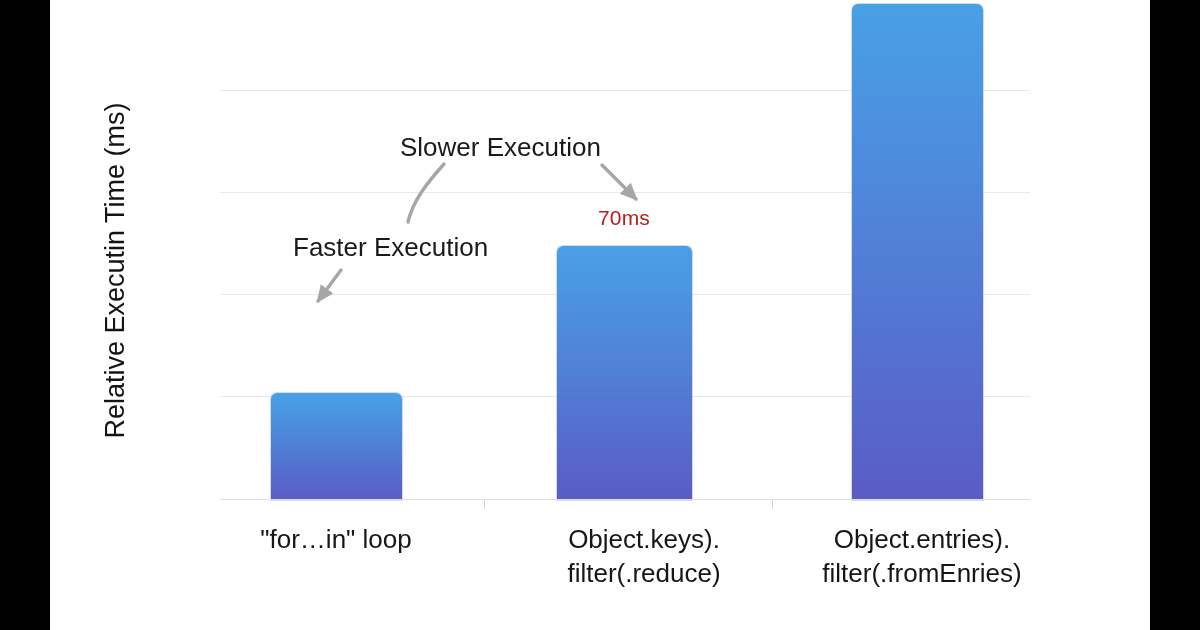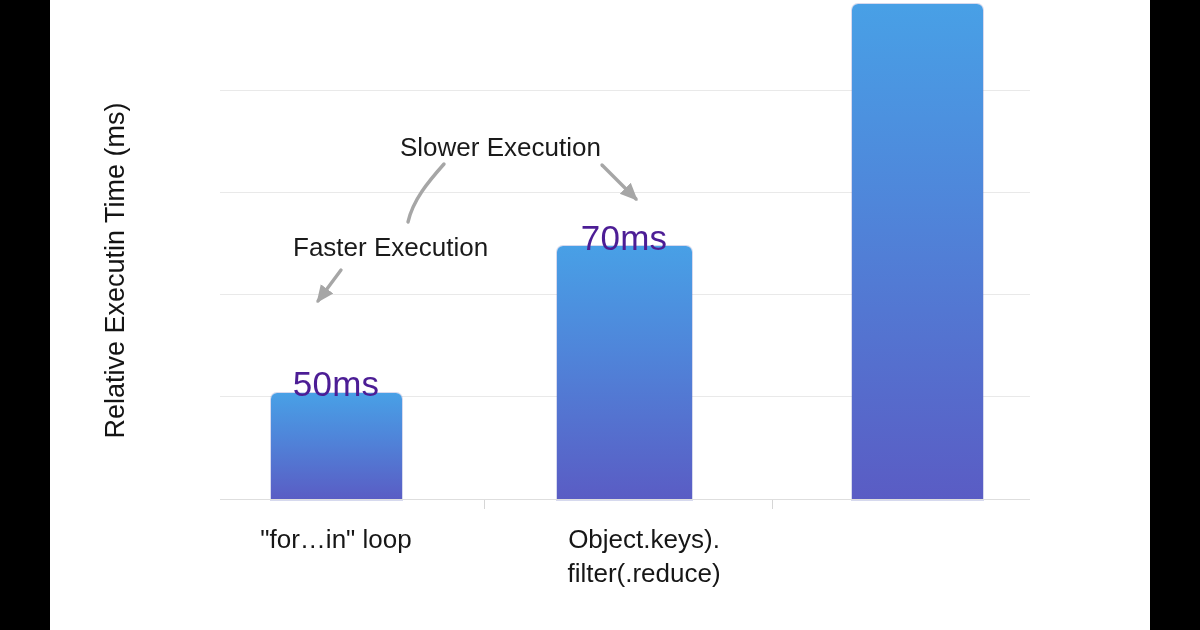--- a/index.html
+++ b/index.html
@@ -82,26 +82,25 @@
     position: absolute;
     z-index: 2;
     border-radius: 6px 6px 0 0;
     background: linear-gradient(to bottom, #48a0e6 0%, #4f86da 40%, #5a5cc4 100%);
     box-shadow: 0 0 0 1px rgba(120,130,200,0.30);
   }
 
   .bar-value {
     position: absolute;
     z-index: 6;
-    color: #4c1d95;
-    font-size: 35px;
+    color: #b91c1c;
+    font-size: 21px;
     letter-spacing: 0.2px;
     text-align: center;
     white-space: nowrap;
-    margin-top: 12px;
   }
 
   .cat-label {
     position: absolute;
     z-index: 6;
     color: #161616;
     font-size: 26px;
     line-height: 34px;
     text-align: center;
     white-space: pre-line;
@@ -159,27 +158,28 @@
       <div class="gridline" style="top:396px;"></div>
 
       <div class="bar" style="left:221px; top:393px; width:131px; height:107px;"></div>
       <div class="bar" style="left:507px; top:246px; width:135px; height:254px;"></div>
       <div class="bar" style="left:802px; top:4px; width:131px; height:496px;"></div>
 
       <div class="axis-line" style="top:499px;"></div>
       <div class="tick" style="left:434px; top:500px;"></div>
       <div class="tick" style="left:722px; top:500px;"></div>
 
-      <div class="bar-value" style="left:216px; top:352px; width:140px;">50ms</div>
       <div class="bar-value" style="left:504px; top:206px; width:140px;">70ms</div>
       <div class="bar-value" style="left:797px; top:-40px; width:140px;"></div>
 
       <div class="cat-label" style="left:156px; top:522px; width:260px;">"for…in" loop</div>
       <div class="cat-label" style="left:464px; top:522px; width:260px;">Object.keys).
 filter(.reduce)</div>
+      <div class="cat-label" style="left:737px; top:522px; width:270px;">Object.entries).
+filter(.fromEnries)</div>
 
       <div id="y-axis-title">Relative Executin Time (ms)</div>
 
       <div class="annotation" id="ann-slower">Slower Execution</div>
       <div class="annotation" id="ann-faster">Faster Execution</div>
 
       <svg id="arrows" viewBox="0 0 1100 630">
         <defs>
           <marker id="ah" viewBox="0 0 10 10" refX="8.6" refY="5" markerWidth="5.2" markerHeight="5.2" orient="auto-start-reverse">
             <path d="M 0 0.6 L 10 5 L 0 9.4 z" fill="#a6a6a6"></path>

